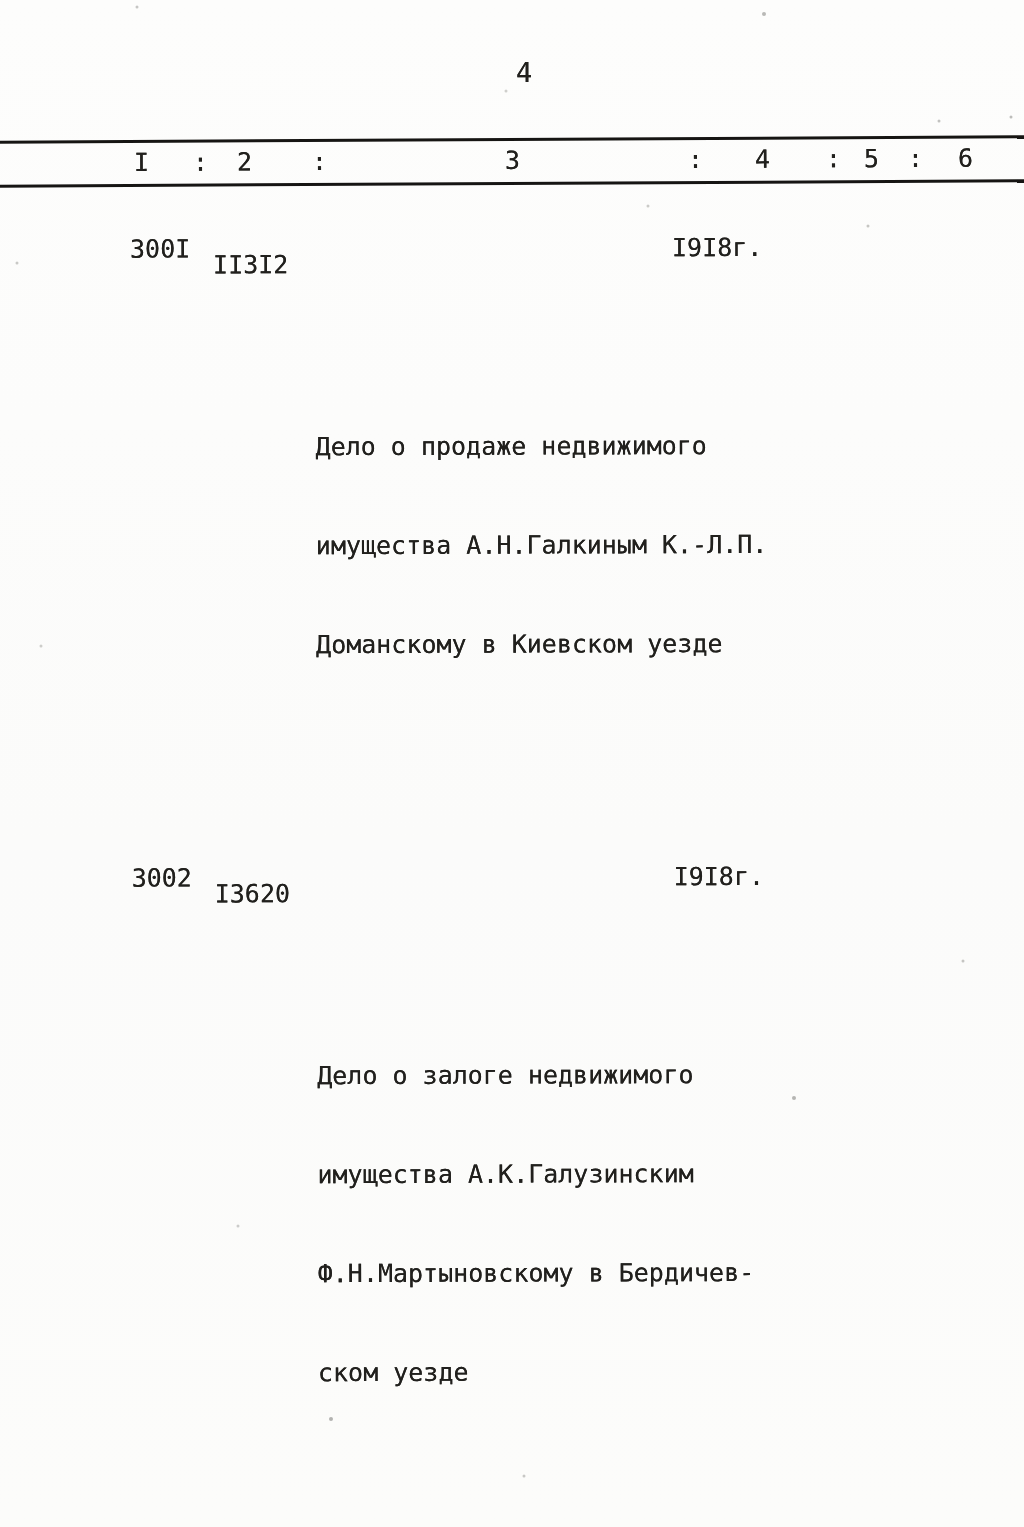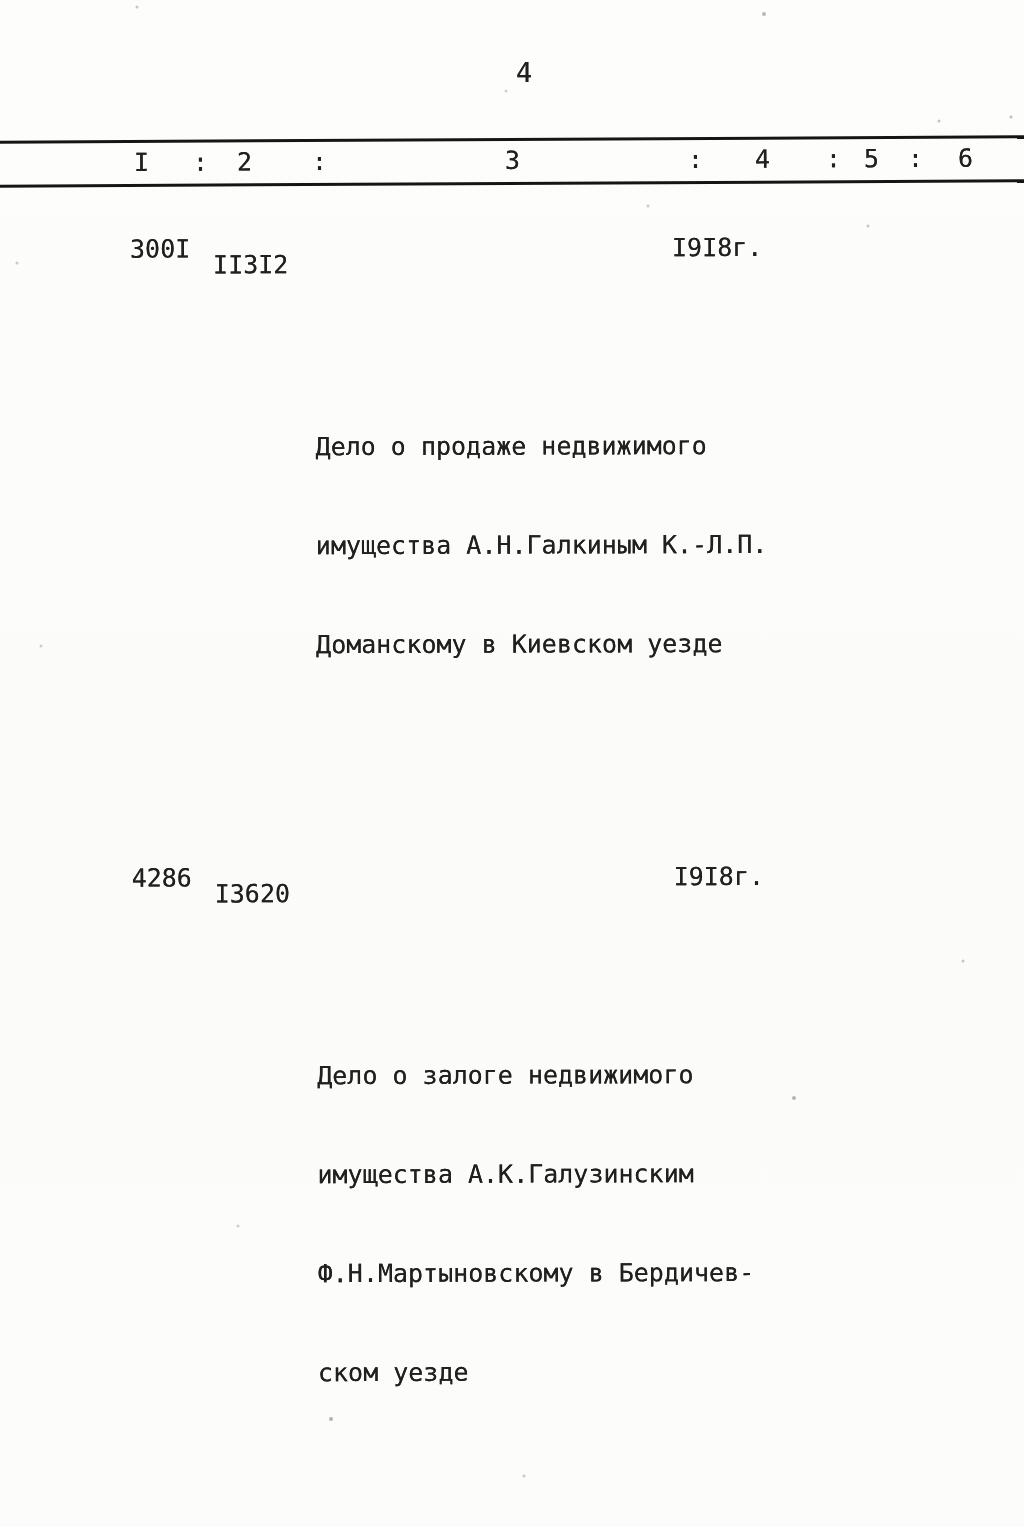--- a/index.html
+++ b/index.html
@@ -163,21 +163,21 @@
       <div class="c2">II3I2</div>
       <div class="c3">
         <div class="line">Дело о продаже недвижимого</div>
         <div class="line">имущества А.Н.Галкиным К.-Л.П.</div>
         <div class="line">Доманскому в Киевском уезде</div>
       </div>
       <div class="c4">I9I8г.</div>
     </div>
 
     <div class="entry">
-      <div class="c1">4286</div>
+      <div class="c1">3002</div>
       <div class="c2">I3620</div>
       <div class="c3">
         <div class="line">Дело о залоге недвижимого</div>
         <div class="line">имущества А.К.Галузинским</div>
         <div class="line">Ф.Н.Мартыновскому в Бердичев-</div>
         <div class="line">ском уезде</div>
       </div>
       <div class="c4">I9I8г.</div>
     </div>
 

